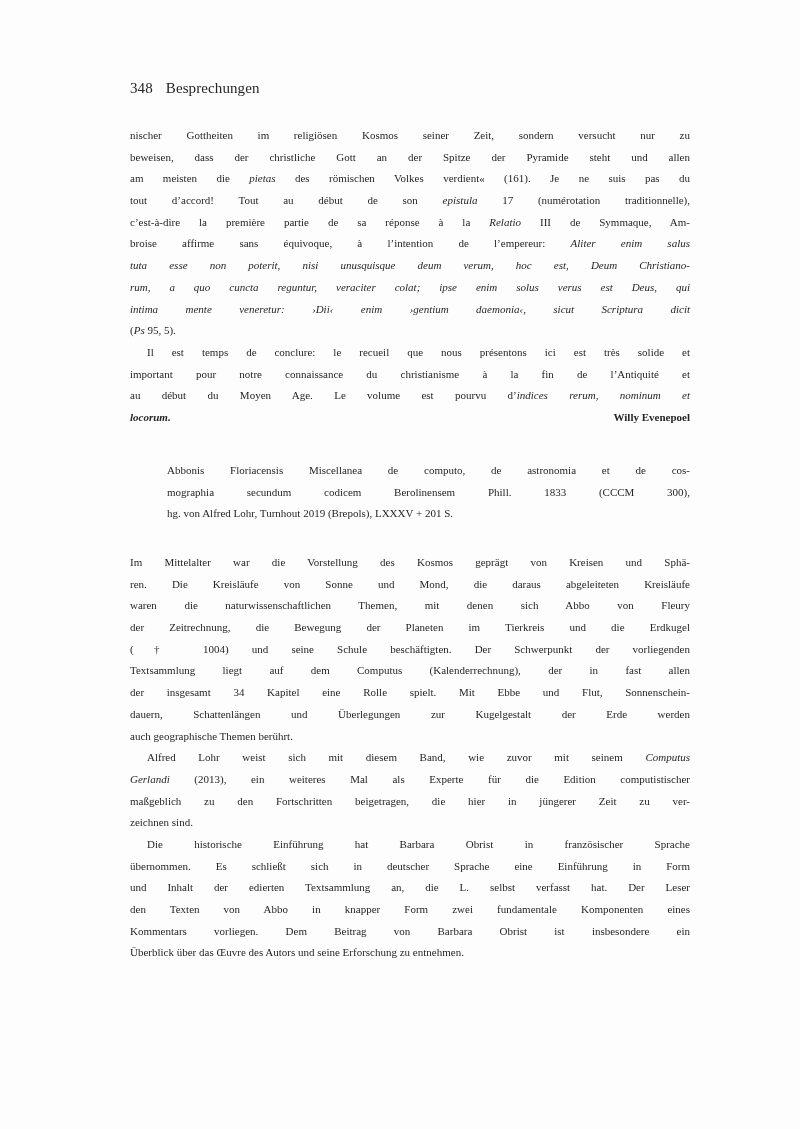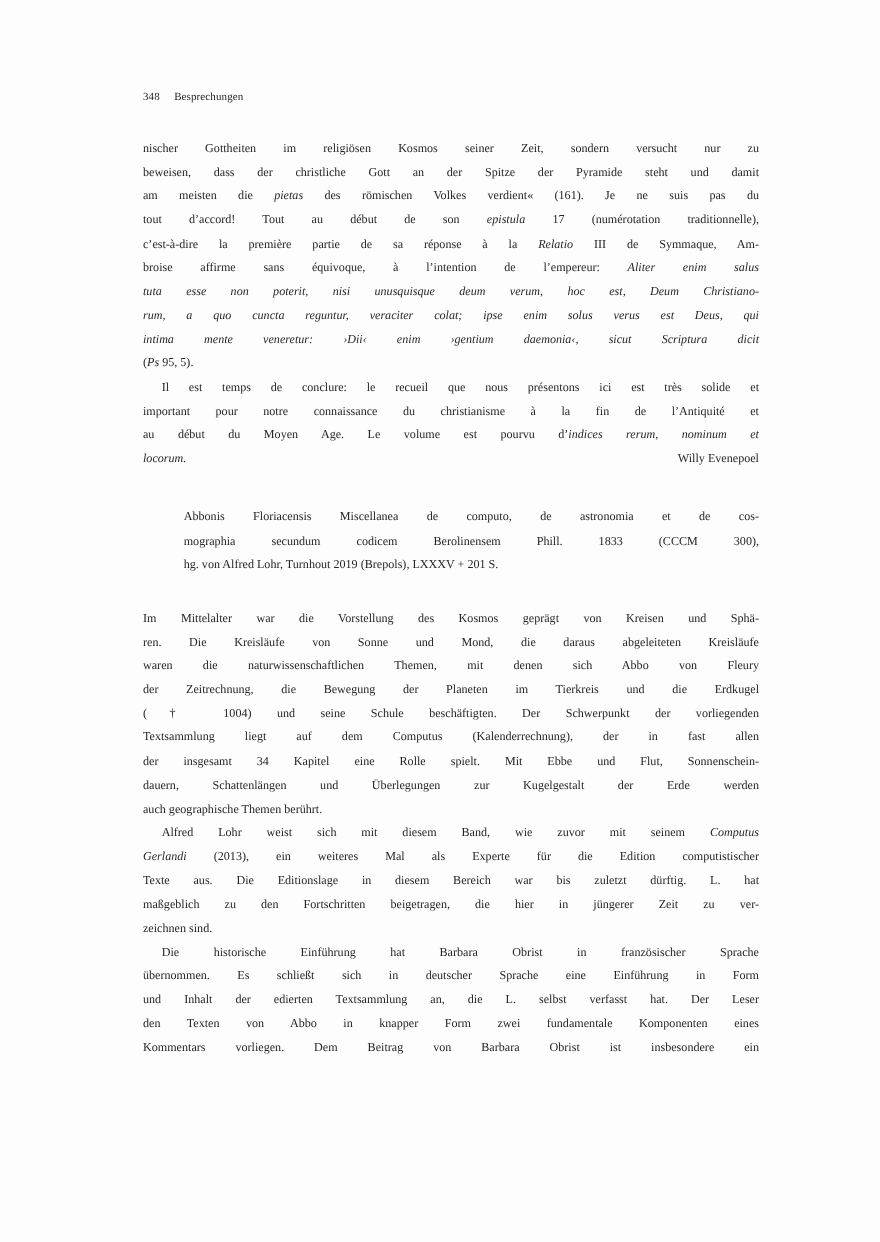--- a/index.html
+++ b/index.html
@@ -16,21 +16,21 @@
   }
   .sheet {
     position: relative;
     width: 800px;
     height: 1129px;
   }
   .running-head {
     position: absolute;
     top: 78px;
     left: 130px;
-    font-size: 10px;
+    font-size: 15px;
     line-height: 21.7px;
     display: flex;
     gap: 13px;
     letter-spacing: 0.1px;
   }
   .block {
     position: absolute;
     font-size: 11px;
     line-height: 21.7px;
   }
@@ -58,37 +58,38 @@
   .line.lastline {
     text-align-last: left;
   }
   .line.indent {
     text-indent: 17px;
   }
   .line.sigline {
     display: flex;
     justify-content: space-between;
     text-align: left;
+    font-weight: bold;
   }
   .it { font-style: italic; margin-top: 18px; }
 </style>
 </head>
 <body style="background: rgb(253, 253, 253); color: rgb(38, 38, 38);">
 
 <div class="sheet">
 
   <div class="running-head">
     <span>348</span>
     <span>Besprechungen</span>
   </div>
 
   <div class="block" id="review-prev">
       <div class="para">
         <div class="line">nischer Gottheiten im religiösen Kosmos seiner Zeit, sondern versucht nur zu</div>
-        <div class="line">beweisen, dass der christliche Gott an der Spitze der Pyramide steht und damit</div>
+        <div class="line">beweisen, dass der christliche Gott an der Spitze der Pyramide steht und allen</div>
         <div class="line">am meisten die <span class="it">pietas</span> des römischen Volkes verdient« (161). Je ne suis pas du</div>
         <div class="line">tout d’accord! Tout au début de son <span class="it">epistula</span> 17 (numérotation traditionnelle),</div>
         <div class="line">c’est-à-dire la première partie de sa réponse à la <span class="it">Relatio</span> III de Symmaque, Am-</div>
         <div class="line">broise affirme sans équivoque, à l’intention de l’empereur: <span class="it">Aliter enim salus</span></div>
         <div class="line"><span class="it">tuta esse non poterit, nisi unusquisque deum verum, hoc est, Deum Christiano-</span></div>
         <div class="line"><span class="it">rum, a quo cuncta reguntur, veraciter colat; ipse enim solus verus est Deus, qui</span></div>
         <div class="line"><span class="it">intima mente veneretur: ›Dii‹ enim ›gentium daemonia‹, sicut Scriptura dicit</span></div>
         <div class="line lastline">(<span class="it">Ps</span> 95, 5).</div>
       </div>
       <div class="para">
@@ -118,26 +119,26 @@
         <div class="line">der Zeitrechnung, die Bewegung der Planeten im Tierkreis und die Erdkugel</div>
         <div class="line">(† 1004) und seine Schule beschäftigten. Der Schwerpunkt der vorliegenden</div>
         <div class="line">Textsammlung liegt auf dem Computus (Kalenderrechnung), der in fast allen</div>
         <div class="line">der insgesamt 34 Kapitel eine Rolle spielt. Mit Ebbe und Flut, Sonnenschein-</div>
         <div class="line">dauern, Schattenlängen und Überlegungen zur Kugelgestalt der Erde werden</div>
         <div class="line lastline">auch geographische Themen berührt.</div>
       </div>
       <div class="para">
         <div class="line indent">Alfred Lohr weist sich mit diesem Band, wie zuvor mit seinem <span class="it">Computus</span></div>
         <div class="line"><span class="it">Gerlandi</span> (2013), ein weiteres Mal als Experte für die Edition computistischer</div>
-        <div class="line">Texte aus. Die Editionslage in diesem Bereich war bis zuletzt dürftig. L. hat</div>
         <div class="line">maßgeblich zu den Fortschritten beigetragen, die hier in jüngerer Zeit zu ver-</div>
         <div class="line lastline">zeichnen sind.</div>
       </div>
       <div class="para">
         <div class="line indent">Die historische Einführung hat Barbara Obrist in französischer Sprache</div>
         <div class="line">übernommen. Es schließt sich in deutscher Sprache eine Einführung in Form</div>
         <div class="line">und Inhalt der edierten Textsammlung an, die L. selbst verfasst hat. Der Leser</div>
         <div class="line">den Texten von Abbo in knapper Form zwei fundamentale Komponenten eines</div>
         <div class="line">Kommentars vorliegen. Dem Beitrag von Barbara Obrist ist insbesondere ein</div>
+        <div class="line lastline">Überblick über das Œuvre des Autors und seine Erforschung zu entnehmen.</div>
       </div>
     </div>
 
 </div>
 
 </body></html>

